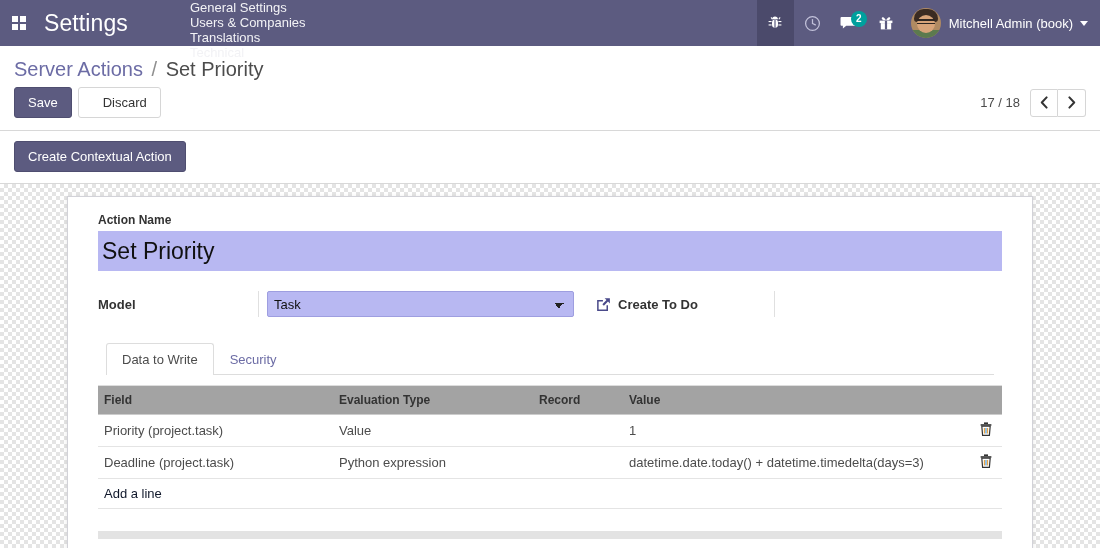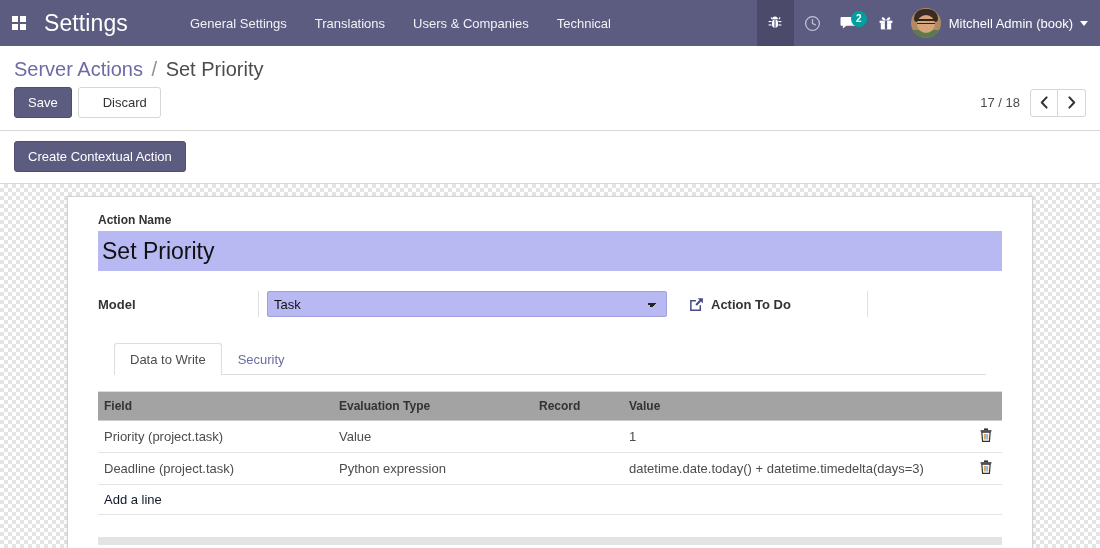--- a/index.html
+++ b/index.html
@@ -41,20 +41,21 @@
     font-size: 23px;
     padding: 0 10px 0 6px;
     color: #ffffff;
     letter-spacing: 0.1px;
     cursor: pointer;
     white-space: nowrap;
   }
   .nav-menus {
     display: flex; align-items: stretch;
     margin-left: 38px;
+    flex-direction: column;
   }
   .nav-menu-item {
     display: flex; align-items: center;
     padding: 0 14px;
     font-size: 13px;
     color: #f2f2f5;
     cursor: pointer;
     white-space: nowrap;
   }
   .nav-spacer { flex: 1 1 auto; }
@@ -283,30 +284,30 @@
     background-image:
       linear-gradient(45deg, transparent 50%, #222 50%),
       linear-gradient(135deg, #222 50%, transparent 50%);
     background-position:
       calc(100% - 14px) 11px,
       calc(100% - 9px) 11px;
     background-size: 5px 5px, 5px 5px;
     background-repeat: no-repeat;
     padding-right: 26px;
   }
-  select.model-select { width: 400px; }
+  select.model-select { width: 307px; }
   select.action-select { width: 172px; }
 
   
   .notebook { margin-top: 26px; }
   .nav-tabs {
     display: flex;
     border-bottom: 1px solid #dddddd;
     padding-left: 0;
-    margin: 16px;
+    margin: 8px;
     list-style: none;
   }
   .nav-tab {
     padding: 8px 15px;
     font-size: 13px;
     cursor: pointer;
     border: 1px solid transparent;
     border-bottom: none;
     margin-bottom: -1px;
     color: #6c6ca5;
@@ -379,22 +380,22 @@
         <i></i>
         <i></i>
         <i></i>
     </span>
   </div>
 
   <div class="nav-brand">Settings</div>
 
   <div class="nav-menus">
     <div class="nav-menu-item">General Settings</div>
+    <div class="nav-menu-item">Users &amp; Companies</div>
     <div class="nav-menu-item">Translations</div>
-    <div class="nav-menu-item">Users &amp; Companies</div>
     <div class="nav-menu-item">Technical</div>
   </div>
 
   <div class="nav-spacer"></div>
 
   <div class="nav-right">
 
     <div class="nav-sysicon active">
       <svg width="16" height="16" viewBox="0 0 16 16">
         <path d="M5 4.2c0-1.6 1.3-2.8 3-2.8s3 1.2 3 2.8z" fill="#ffffff"></path>
@@ -496,21 +497,21 @@
           <option>Task</option>
         </select>
       </div>
 
       <div class="fg-cell" style="margin-left:22px;">
         <span class="fg-label with-icon">
           <svg class="ext-link-icon" viewBox="0 0 16 16">
             <path d="M1.2 3.2h6.2v1.6H2.8v8.4h8.4V8.7h1.6v6.1H1.2z" fill="#4a4a8a"></path>
             <path d="M9.2 1.2h5.6v5.6l-2.0-2.0-4.4 4.4-1.6-1.6 4.4-4.4z" fill="#4a4a8a"></path>
           </svg>
-          <span>Action To Do</span>
+          <span>Create To Do</span>
         </span>
         <span class="fg-sep"></span>
       </div>
     </div>
 
     <div class="notebook">
       <ul class="nav-tabs">
         <li class="nav-tab active">Data to Write</li>
         <li class="nav-tab">Security</li>
       </ul>

